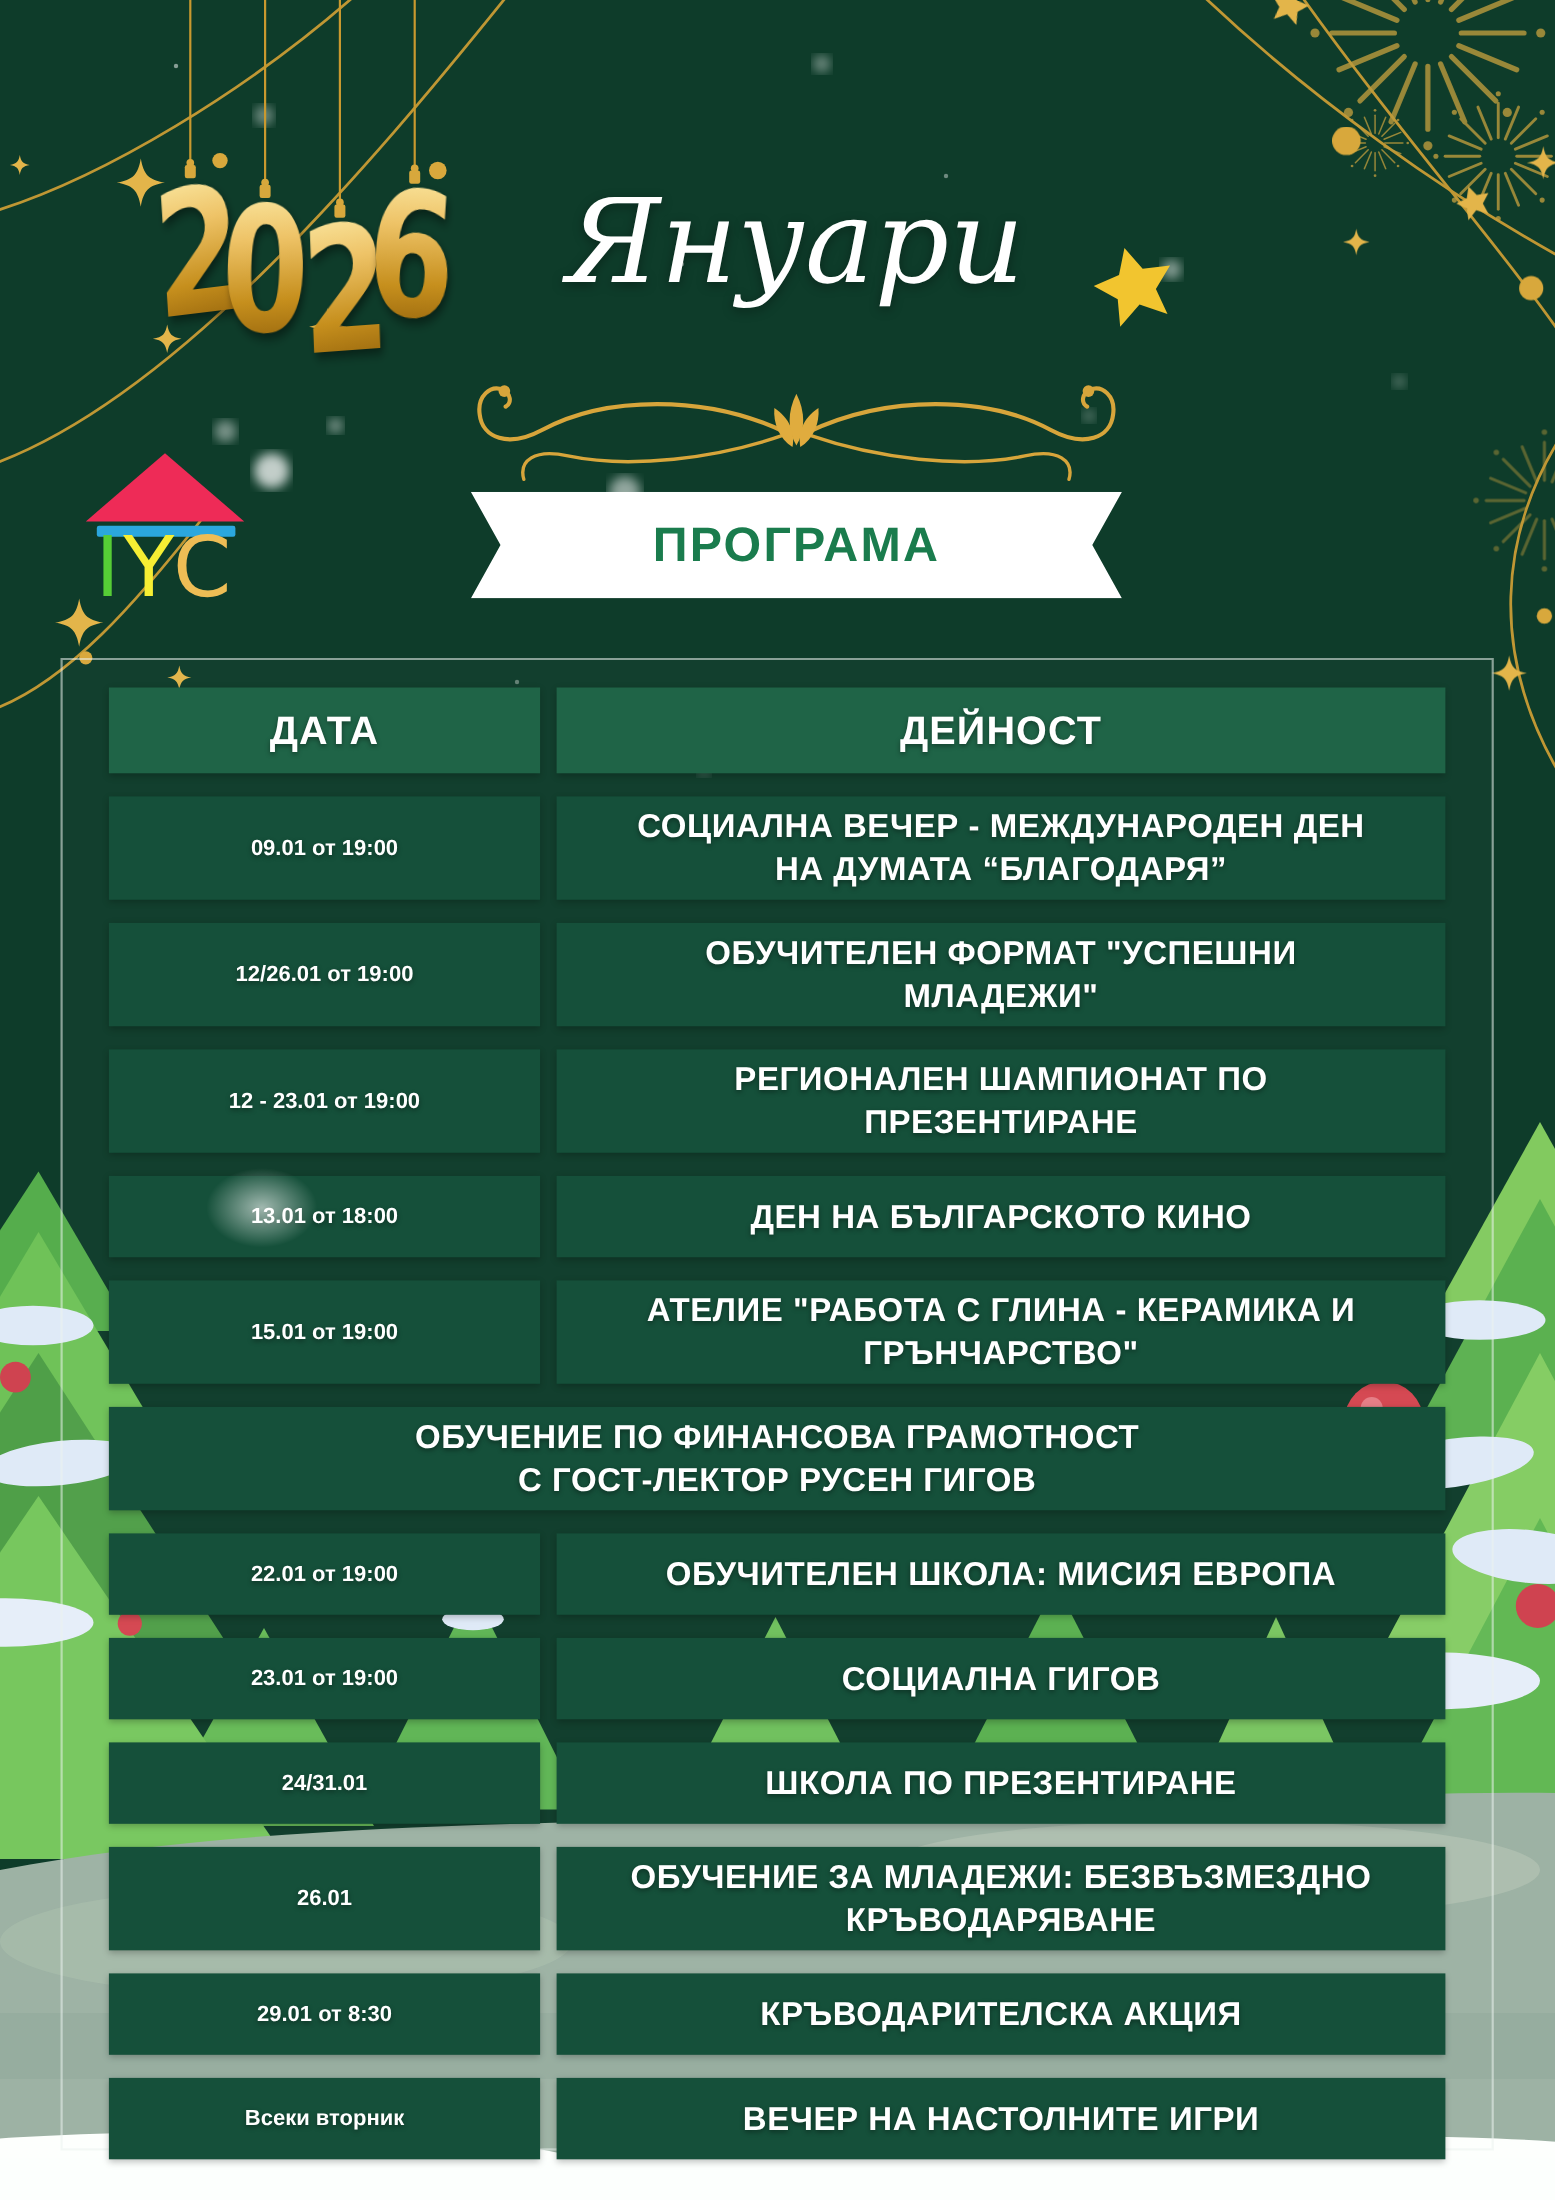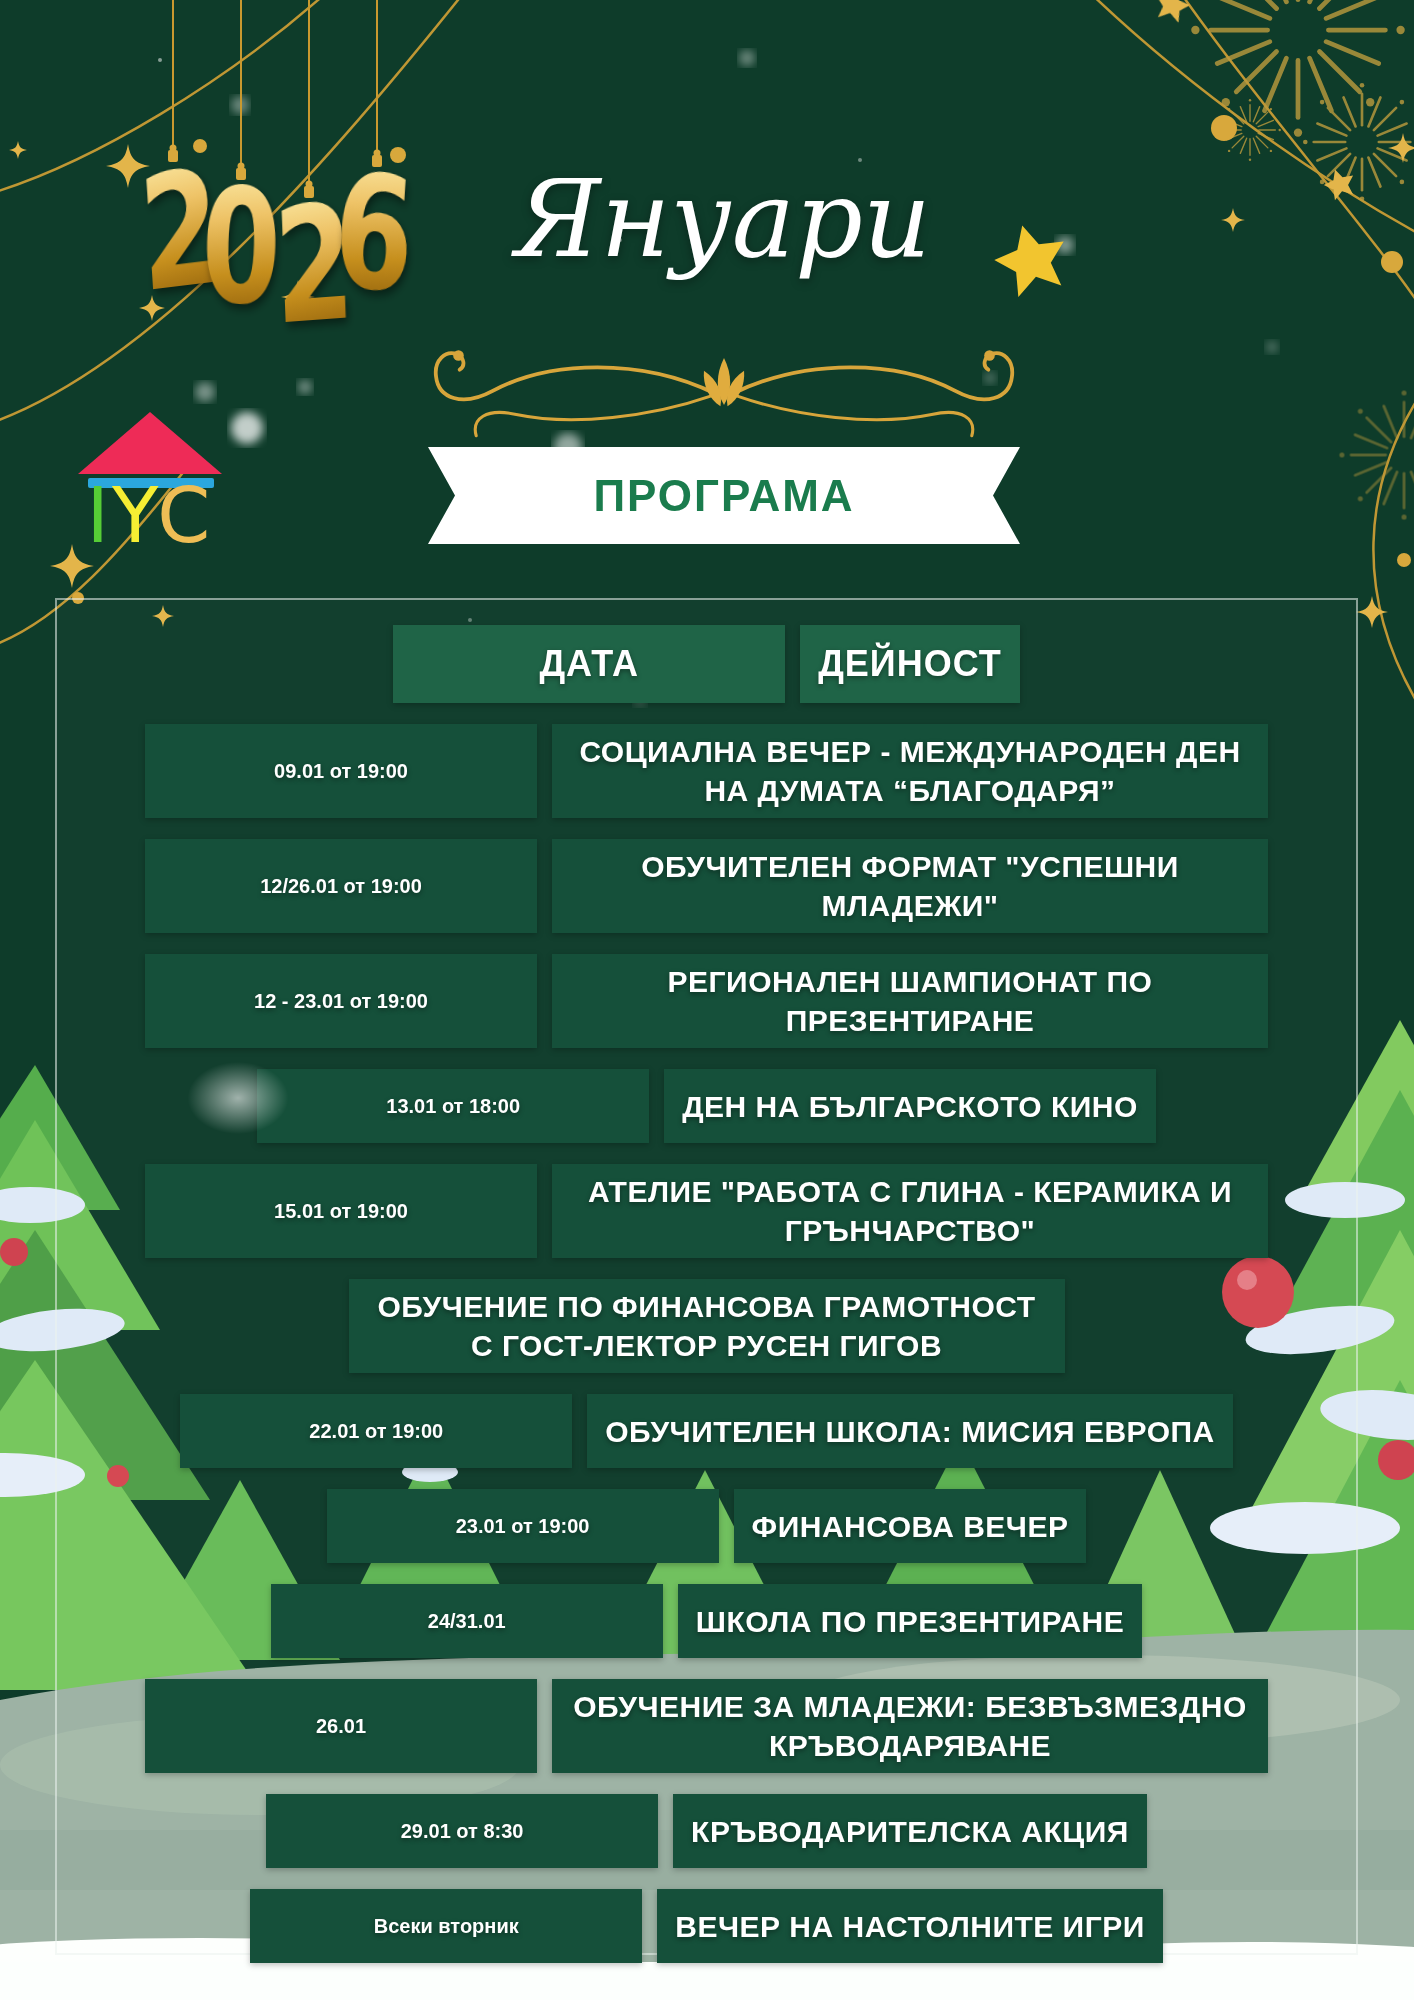--- a/index.html
+++ b/index.html
@@ -61,23 +61,22 @@
     position:absolute;left:0;top:64px;width:160px;text-align:center;
     font-family:"DejaVu Sans",sans-serif;font-size:76px;font-weight:400;
     letter-spacing:3px;line-height:1.1;
   }
   .li{color:var(--logo_green)} .ly{color:var(--logo_yellow)} .lc{color:var(--logo_amber)}
 
   
   .table-wrap{
     position:absolute;left:55px;top:598px;width:1303px;height:1357px;z-index:4;
     border:2px solid rgba(235,243,238,.55);box-sizing:border-box;
-    padding:25px 25px;display:flex;flex-direction:column;gap:21px;
+    padding:25px 42px;display:flex;flex-direction:column;gap:21px;
     background:rgba(255,255,255,0.02);
-    align-items:center;
   }
   .trow{display:flex;gap:15px;flex:none}
   .cell{
     background:var(--cell_green);color:#fff;display:flex;align-items:center;
     justify-content:center;text-align:center;min-height:74px;
     padding:8px 18px;box-sizing:border-box;
     box-shadow:0 2px 6px rgba(0,0,0,.25);
   }
   .head .cell{background:var(--header_green);min-height:78px;font-size:36px;
     font-weight:bold;letter-spacing:1px}
@@ -372,21 +371,21 @@
     <div class="cell act-cell">
       <span>ОБУЧИТЕЛЕН ШКОЛА: МИСИЯ ЕВРОПА</span>
     </div>
   </div>
 
   <div class="trow">
     <div class="cell date-cell">
       <span>23.01 от 19:00</span>
     </div>
     <div class="cell act-cell">
-      <span>ФИНАНСОВА ВЕЧЕР</span>
+      <span>СОЦИАЛНА ГИГОВ</span>
     </div>
   </div>
 
   <div class="trow">
     <div class="cell date-cell">
       <span>24/31.01</span>
     </div>
     <div class="cell act-cell">
       <span>ШКОЛА ПО ПРЕЗЕНТИРАНЕ</span>
     </div>

